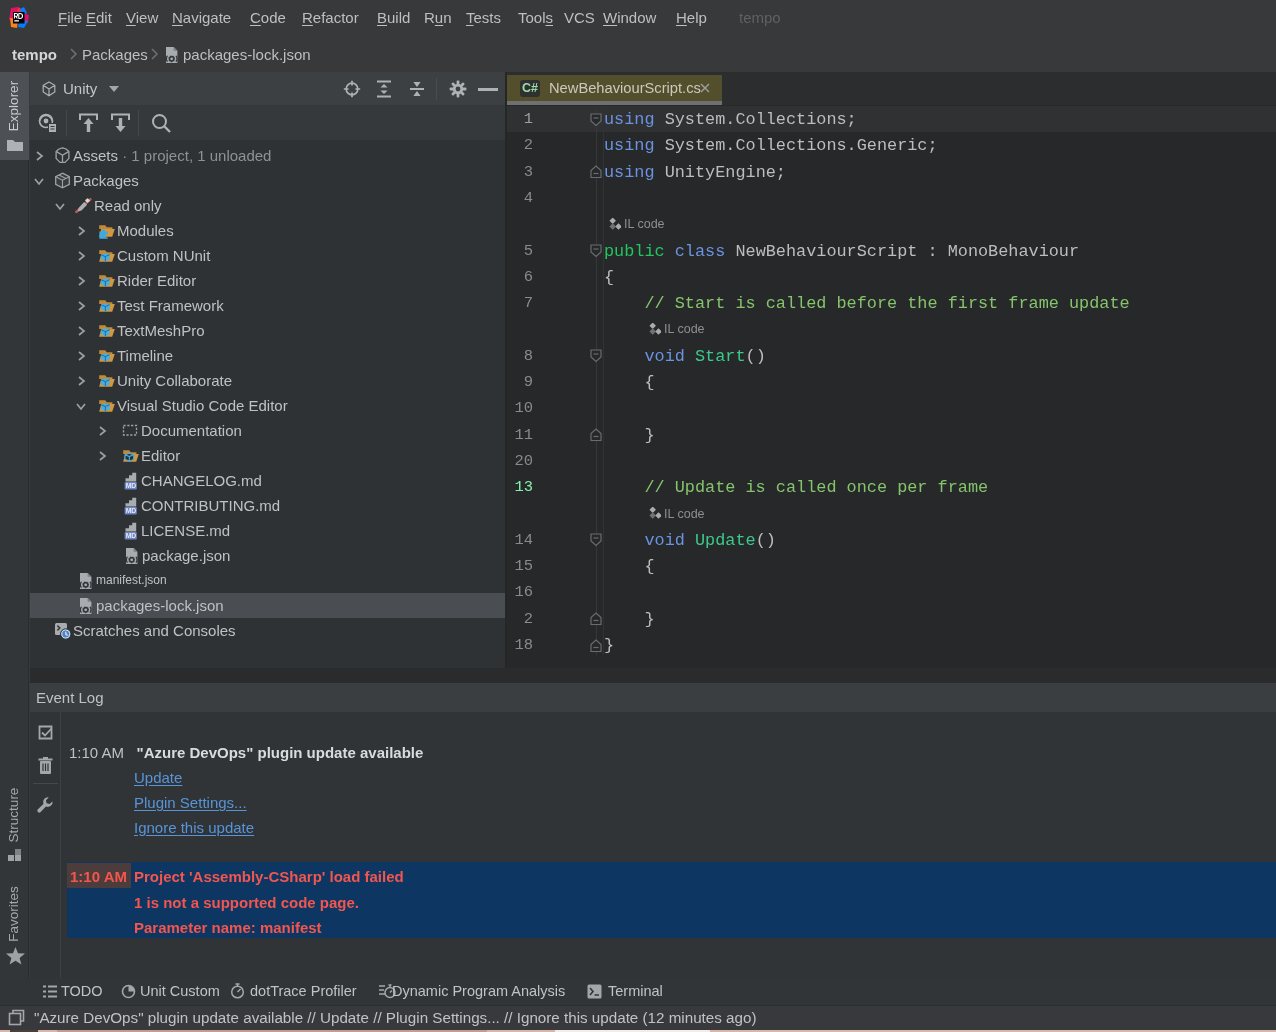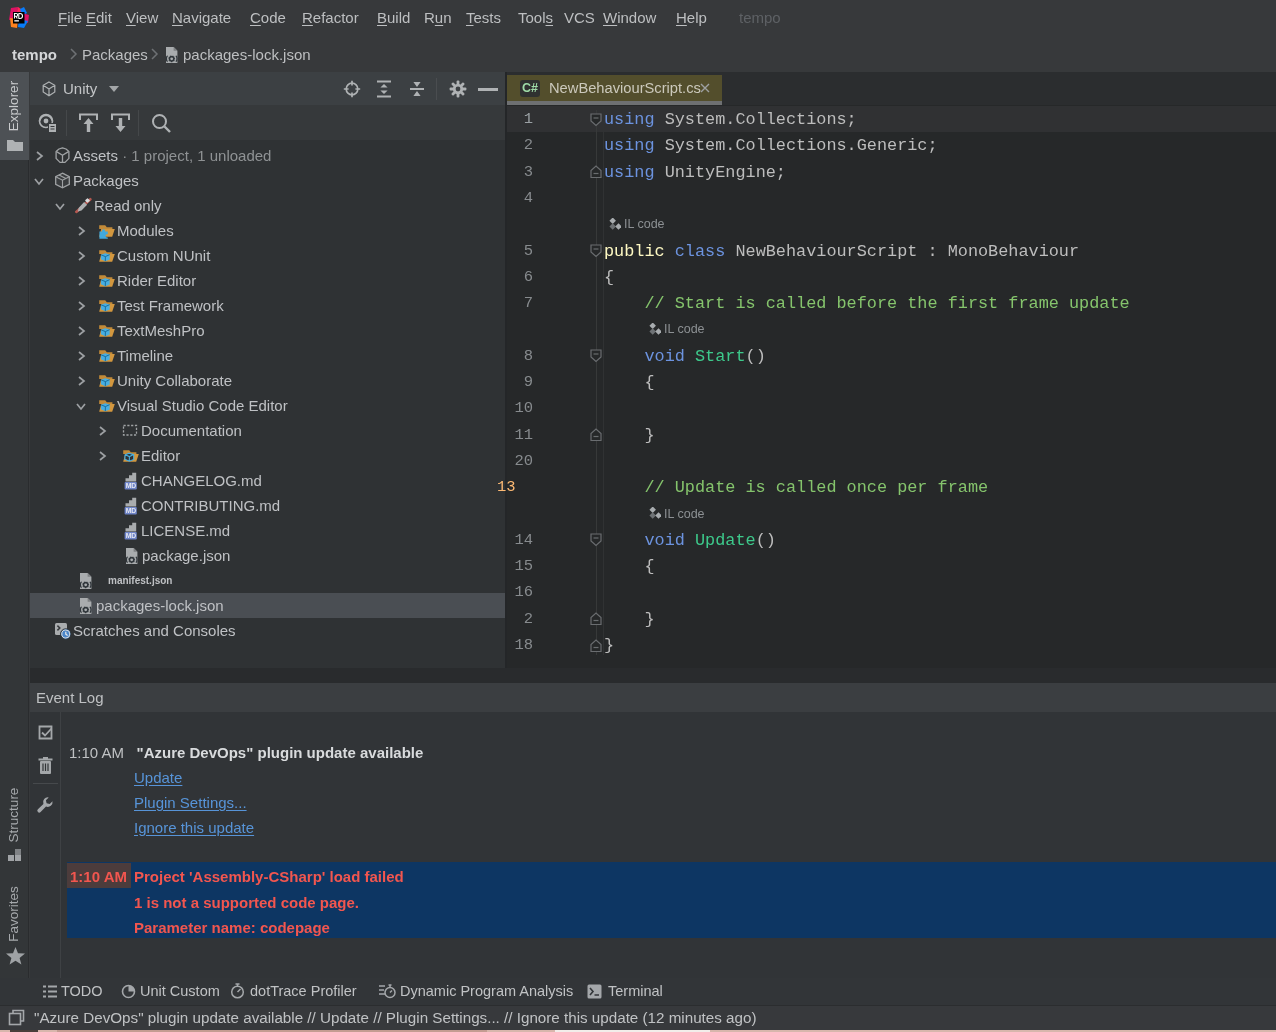--- a/index.html
+++ b/index.html
@@ -297,21 +297,21 @@
       </svg></span>
 <div class="abs" style="left:142px;top:543px;height:25px;line-height:25px;font-size:15px;color:#BFC1C4;">package.json</div>
 <span class="abs" style="left:77px;top:572px;width:18px;height:18px;"><svg width="18" height="18" viewBox="0 0 18 18">
         <path d="M3 1 L10.6 1 L14.4 4.8 L14.4 9 L3 9 Z" fill="#A9ACAE"></path>
         <path d="M10.6 1 L10.6 4.8 L14.4 4.8 Z" fill="#7E8183"></path>
         <path d="M3 9 L14.4 9 L14.4 17 L3 17 Z" fill="#A9ACAE"></path>
         <circle cx="8.7" cy="12.8" r="3.4" fill="#30363B" stroke="#A9ACAE" stroke-width="1" stroke-dasharray="1.6 1.4"></circle>
         <circle cx="8.7" cy="12.8" r="1.4" fill="#A9ACAE"></circle>
         <path d="M4.6 9.9 C3.4 10.4 3.4 11.3 3.4 12.8 C3.4 14.3 3.4 15.2 4.6 15.7 M12.8 9.9 C14 10.4 14 11.3 14 12.8 C14 14.3 14 15.2 12.8 15.7" stroke="#30363B" stroke-width="1.3" fill="none"></path>
       </svg></span>
-<div class="abs" style="left:108px;top:568px;height:25px;line-height:25px;font-size:10px;color:#BFC1C4;font-weight:bold;">manifest.json</div>
+<div class="abs" style="left:96px;top:568px;height:25px;line-height:25px;font-size:12px;color:#BFC1C4;">manifest.json</div>
 <span class="abs" style="left:77px;top:597px;width:18px;height:18px;"><svg width="18" height="18" viewBox="0 0 18 18">
         <path d="M3 1 L10.6 1 L14.4 4.8 L14.4 9 L3 9 Z" fill="#A9ACAE"></path>
         <path d="M10.6 1 L10.6 4.8 L14.4 4.8 Z" fill="#7E8183"></path>
         <path d="M3 9 L14.4 9 L14.4 17 L3 17 Z" fill="#A9ACAE"></path>
         <circle cx="8.7" cy="12.8" r="3.4" fill="#30363B" stroke="#A9ACAE" stroke-width="1" stroke-dasharray="1.6 1.4"></circle>
         <circle cx="8.7" cy="12.8" r="1.4" fill="#A9ACAE"></circle>
         <path d="M4.6 9.9 C3.4 10.4 3.4 11.3 3.4 12.8 C3.4 14.3 3.4 15.2 4.6 15.7 M12.8 9.9 C14 10.4 14 11.3 14 12.8 C14 14.3 14 15.2 12.8 15.7" stroke="#30363B" stroke-width="1.3" fill="none"></path>
       </svg></span>
 <div class="abs" style="left:96px;top:593px;height:25px;line-height:25px;font-size:15px;color:#BFC1C4;">packages-lock.json</div>
 <span class="abs" style="left:54px;top:622px;width:18px;height:18px;"><svg width="18" height="18" viewBox="0 0 18 18">
@@ -341,21 +341,21 @@
 <div class="abs mono" style="left:497px;top:158.6px;width:36px;text-align:right;height:26px;line-height:26px;font-size:15.5px;color:#878B8E;">3</div>
 <div class="abs mono" style="left:497px;top:184.9px;width:36px;text-align:right;height:26px;line-height:26px;font-size:15.5px;color:#878B8E;">4</div>
 <div class="abs mono" style="left:497px;top:237.5px;width:36px;text-align:right;height:26px;line-height:26px;font-size:15.5px;color:#878B8E;">5</div>
 <div class="abs mono" style="left:497px;top:263.8px;width:36px;text-align:right;height:26px;line-height:26px;font-size:15.5px;color:#878B8E;">6</div>
 <div class="abs mono" style="left:497px;top:290.1px;width:36px;text-align:right;height:26px;line-height:26px;font-size:15.5px;color:#878B8E;">7</div>
 <div class="abs mono" style="left:497px;top:342.7px;width:36px;text-align:right;height:26px;line-height:26px;font-size:15.5px;color:#878B8E;">8</div>
 <div class="abs mono" style="left:497px;top:369.0px;width:36px;text-align:right;height:26px;line-height:26px;font-size:15.5px;color:#878B8E;">9</div>
 <div class="abs mono" style="left:497px;top:395.3px;width:36px;text-align:right;height:26px;line-height:26px;font-size:15.5px;color:#878B8E;">10</div>
 <div class="abs mono" style="left:497px;top:421.6px;width:36px;text-align:right;height:26px;line-height:26px;font-size:15.5px;color:#878B8E;">11</div>
 <div class="abs mono" style="left:497px;top:447.9px;width:36px;text-align:right;height:26px;line-height:26px;font-size:15.5px;color:#878B8E;">20</div>
-<div class="abs mono" style="left:497px;top:474.2px;width:36px;text-align:left;height:26px;line-height:26px;font-size:15.5px;color:#fdba74;">13</div>
+<div class="abs mono" style="left:497px;top:474.2px;width:36px;text-align:right;height:26px;line-height:26px;font-size:15.5px;color:#86efac;">13</div>
 <div class="abs mono" style="left:497px;top:526.8px;width:36px;text-align:right;height:26px;line-height:26px;font-size:15.5px;color:#878B8E;">14</div>
 <div class="abs mono" style="left:497px;top:553.1px;width:36px;text-align:right;height:26px;line-height:26px;font-size:15.5px;color:#878B8E;">15</div>
 <div class="abs mono" style="left:497px;top:579.4px;width:36px;text-align:right;height:26px;line-height:26px;font-size:15.5px;color:#878B8E;">16</div>
 <div class="abs mono" style="left:497px;top:605.7px;width:36px;text-align:right;height:26px;line-height:26px;font-size:15.5px;color:#878B8E;">2</div>
 <div class="abs mono" style="left:497px;top:632.0px;width:36px;text-align:right;height:26px;line-height:26px;font-size:15.5px;color:#878B8E;">18</div>
 
 <div class="abs" style="left:596px;top:110px;width:1px;height:545px;background:#373939;"></div>
 <div class="abs" style="left:602.5px;top:106px;width:1px;height:549px;background:#303233;"></div>
 <svg class="abs" style="left:590px;top:112.5px;" width="13" height="14" viewBox="0 0 13 14">
       <path d="M1 1 L11 1 L11 8 L6 12.5 L1 8 Z" stroke="#6A6D70" stroke-width="1.2" fill="#262829"></path>
@@ -388,21 +388,21 @@
 <svg class="abs" style="left:590px;top:638.5px;" width="13" height="14" viewBox="0 0 13 14">
       <path d="M1 12.5 L11 12.5 L11 5.5 L6 1 L1 5.5 Z" stroke="#6A6D70" stroke-width="1.2" fill="#262829"></path>
       <path d="M3.5 8.5 L8.5 8.5" stroke="#6A6D70" stroke-width="1.2"></path>
     </svg>
 
 <pre class="abs" style="left:604px;top:107.2px;font-size:16.85px;line-height:26.3px;color:#BDBDBD;"><span style="color:#6C93DF;">using</span> System.Collections;
 <span style="color:#6C93DF;">using</span> System.Collections.Generic;
 <span style="color:#6C93DF;">using</span> UnityEngine;
 
 
-<span style="color:#fef9c3;">public</span> <span style="color:#6C93DF;">class</span> NewBehaviourScript : MonoBehaviour
+<span style="color:#22c55e;">public</span> <span style="color:#6C93DF;">class</span> NewBehaviourScript : MonoBehaviour
 {
     <span style="color:#85C46C;">// Start is called before the first frame update</span>
 
     <span style="color:#6C93DF;">void</span> <span style="color:#3DC98B;">Start</span>()
     {
 
     }
 
     <span style="color:#85C46C;">// Update is called once per frame</span>
 
@@ -455,21 +455,21 @@
 <div class="abs" style="left:69px;top:740px;width:900px;height:25px;line-height:25px;font-size:15px;color:#BFC1C3;">1:10 AM&nbsp;&nbsp;&nbsp;<b style="color:#D9DBDD;">"Azure DevOps" plugin update available</b></div>
 <div class="abs link" style="left:134px;top:765px;height:25px;line-height:25px;font-size:15px;">Update</div>
 <div class="abs link" style="left:134px;top:790px;height:25px;line-height:25px;font-size:15px;">Plugin Settings...</div>
 <div class="abs link" style="left:134px;top:815px;height:25px;line-height:25px;font-size:15px;">Ignore this update</div>
 
 <div class="abs" style="left:67px;top:862px;width:1209px;height:76px;background:#0D3663;"></div>
 <div class="abs" style="left:67px;top:863px;width:64px;height:25px;background:#4C3C3C;"></div>
 <div class="abs" style="left:70px;top:864px;height:25px;line-height:25px;font-size:15px;font-weight:bold;color:#F2564F;">1:10 AM</div>
 <div class="abs" style="left:134px;top:864px;height:25px;line-height:25px;font-size:15px;font-weight:bold;color:#F2564F;">Project 'Assembly-CSharp' load failed</div>
 <div class="abs" style="left:134px;top:890px;height:25px;line-height:25px;font-size:15px;font-weight:bold;color:#F2564F;">1 is not a supported code page.</div>
-<div class="abs" style="left:134px;top:915px;height:25px;line-height:25px;font-size:15px;font-weight:bold;color:#F2564F;">Parameter name: codepage</div>
+<div class="abs" style="left:134px;top:915px;height:25px;line-height:25px;font-size:15px;font-weight:bold;color:#F2564F;">Parameter name: manifest</div>
 
 <div class="abs" style="left:0;top:978px;width:1276px;height:27px;background:#323538;"></div>
 <svg class="abs" style="left:43px;top:985px;" width="14" height="13" viewBox="0 0 14 13">
       <path d="M0 1.5 L3 1.5 M0 6.5 L3 6.5 M0 11.5 L3 11.5" stroke="#A4A7AA" stroke-width="1.8"></path>
       <path d="M5 1.5 L14 1.5 M5 6.5 L14 6.5 M5 11.5 L14 11.5" stroke="#A4A7AA" stroke-width="1.8"></path>
     </svg>
 <div class="abs" style="left:61px;top:978px;height:27px;line-height:27px;font-size:14.5px;color:#C0C2C4;">TODO</div>
 <svg class="abs" style="left:121px;top:984px;" width="15" height="15" viewBox="0 0 15 15">
       <circle cx="7.5" cy="7.5" r="6" stroke="#A4A7AA" stroke-width="1.6" fill="none"></circle>
       <path d="M7.5 7.5 L7.5 1.5 A6 6 0 0 1 13.5 7.5 Z" fill="#A4A7AA"></path>
@@ -478,21 +478,21 @@
 <svg class="abs" style="left:230px;top:983px;" width="15" height="16" viewBox="0 0 15 16">
       <circle cx="7.5" cy="9" r="5.8" stroke="#A4A7AA" stroke-width="1.5" fill="none"></circle>
       <path d="M5.5 1 L9.5 1 M7.5 1 L7.5 3.2 M7.5 9 L10.5 6" stroke="#A4A7AA" stroke-width="1.5" fill="none"></path>
     </svg>
 <div class="abs" style="left:250px;top:978px;height:27px;line-height:27px;font-size:14.5px;color:#C0C2C4;">dotTrace Profiler</div>
 <svg class="abs" style="left:379px;top:983px;" width="17" height="16" viewBox="0 0 17 16">
       <path d="M0 3 L6 3 M0 7 L5 7 M0 11 L6 11" stroke="#A4A7AA" stroke-width="1.5"></path>
       <circle cx="11" cy="9.5" r="5" stroke="#A4A7AA" stroke-width="1.5" fill="none"></circle>
       <path d="M9.5 2 L12.5 2 M11 2 L11 4.5 M11 9.5 L13 7.5" stroke="#A4A7AA" stroke-width="1.5" fill="none"></path>
     </svg>
-<div class="abs" style="left:400px;top:978px;height:27px;line-height:27px;font-size:14.5px;color:#C0C2C4;">Dynamic Program Analysis</div>
+<div class="abs" style="left:392px;top:978px;height:27px;line-height:27px;font-size:14.5px;color:#C0C2C4;">Dynamic Program Analysis</div>
 <svg class="abs" style="left:587px;top:984px;" width="15" height="15" viewBox="0 0 15 15">
       <rect x="0.5" y="0.5" width="14" height="14" rx="1.5" fill="#A4A7AA"></rect>
       <path d="M3 4 L6 7.5 L3 11 M7.5 11 L12 11" stroke="#323538" stroke-width="1.6" fill="none"></path>
     </svg>
 <div class="abs" style="left:608px;top:978px;height:27px;line-height:27px;font-size:14.5px;color:#C0C2C4;">Terminal</div>
 
 <div class="abs" style="left:0;top:1005px;width:1276px;height:25px;background:#37393C;border-top:1px solid #2B2D2F;"></div>
 <svg class="abs" style="left:8px;top:1009px;" width="17" height="17" viewBox="0 0 17 17">
       <rect x="1.5" y="4.5" width="11" height="11" stroke="#A4A7AA" stroke-width="1.6" fill="none"></rect>
       <path d="M5 4 L5 1.5 L15.5 1.5 L15.5 12 L13 12" stroke="#A4A7AA" stroke-width="1.6" fill="none"></path>

